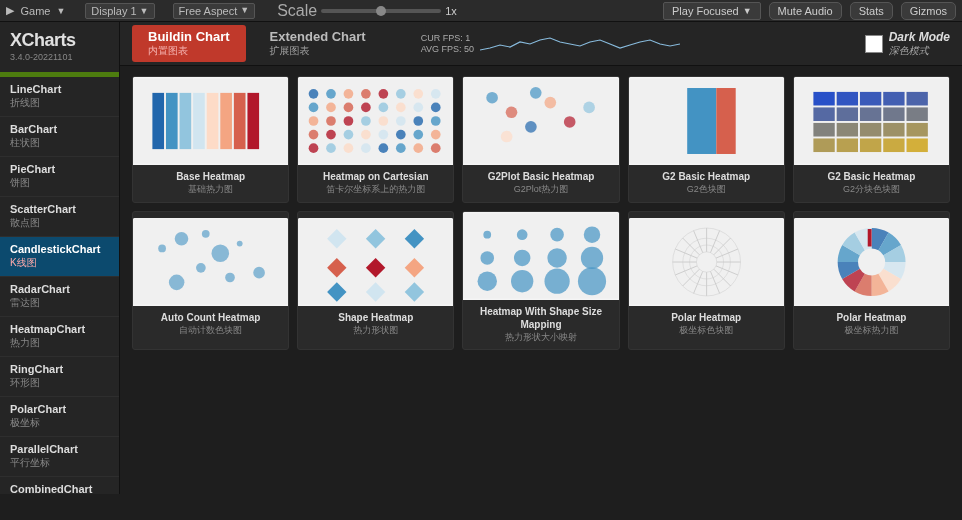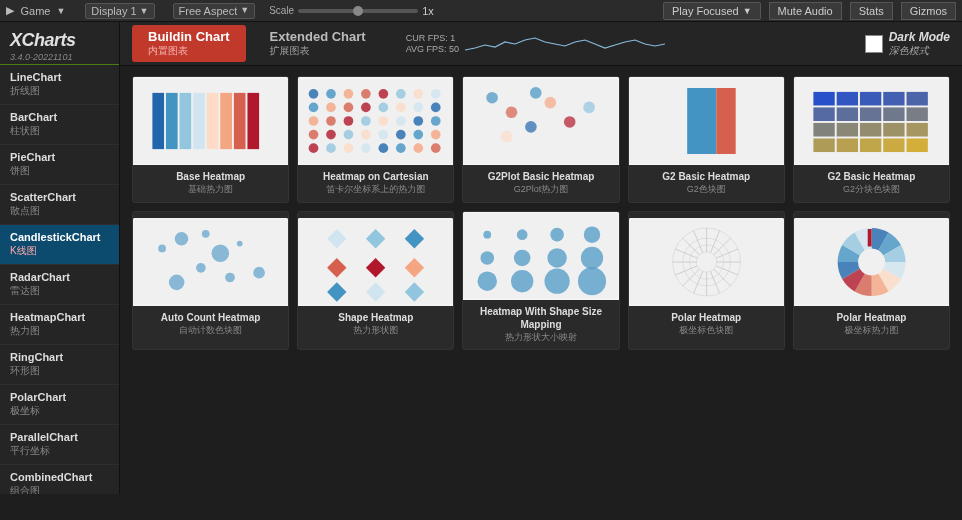--- a/index.html
+++ b/index.html
@@ -21,57 +21,56 @@
       align-items: center;
       padding: 0 6px;
       gap: 6px;
       border-bottom: 1px solid #111;
       font-size: 11px;
       color: #bbb;
     }
     .toolbar-scale {
       display: flex; align-items: center; gap: 4px; margin-left: 8px;
     }
-    .scale-label { color: #aaa; font-size: 10px; }
+    .scale-label { color: #aaa; font-size: 16px; margin-left: 8px; }
     .scale-slider {
       width: 120px; height: 4px; background: #555; border-radius: 2px;
       position: relative;
     }
     .scale-slider-dot {
       width: 10px; height: 10px; background: #888; border-radius: 50%;
       position: absolute; top: -3px; left: 50%; transform: translateX(-50%);
     }
     .scale-value { color: #ccc; font-size: 11px; }
     .toolbar-right { margin-left: auto; display: flex; align-items: center; gap: 8px; }
     .toolbar-btn {
       background: #3a3a3a; border: 1px solid #555; padding: 2px 8px;
-      border-radius: 0; color: #ccc; font-size: 11px; cursor: pointer;
+      border-radius: 5px; color: #ccc; font-size: 11px; cursor: pointer;
     }
 
     
     .main-layout {
       display: flex;
       height: calc(520px - 22px - 26px);
     }
 
     
     .sidebar {
       width: 120px;
       background: #252525;
       border-right: 1px solid #111;
       overflow-y: auto;
       flex-shrink: 0;
     }
     .sidebar::-webkit-scrollbar { width: 4px; }
     .sidebar::-webkit-scrollbar-thumb { background: #444; }
 
     .brand {
-      padding: 8px 10px 2px;
-      border-bottom: 1px solid #4d7c0f;
-      font-style: italic;
+      padding: 8px 10px 10px;
+      border-bottom: 5px solid #4d7c0f;
     }
     .brand-title {
       font-size: 18px;
       font-weight: bold;
       color: #e0e0e0;
       letter-spacing: -0.5px;
     }
     .brand-version {
       font-size: 9px;
       color: #888;
@@ -136,21 +135,21 @@
     .tab-btn-sub {
       font-size: 10px;
       font-weight: normal;
       display: block;
       color: inherit;
       opacity: 0.8;
     }
     .tab-btn.active .tab-btn-sub { color: #ffcccc; }
 
     .fps-display {
-      margin-left: 20px;
+      margin-left: 35px;
       display: flex;
       flex-direction: column;
       font-size: 9px;
       color: #aaa;
       gap: 1px;
     }
     .dark-mode-toggle {
       margin-left: auto;
       display: flex;
       align-items: center;

